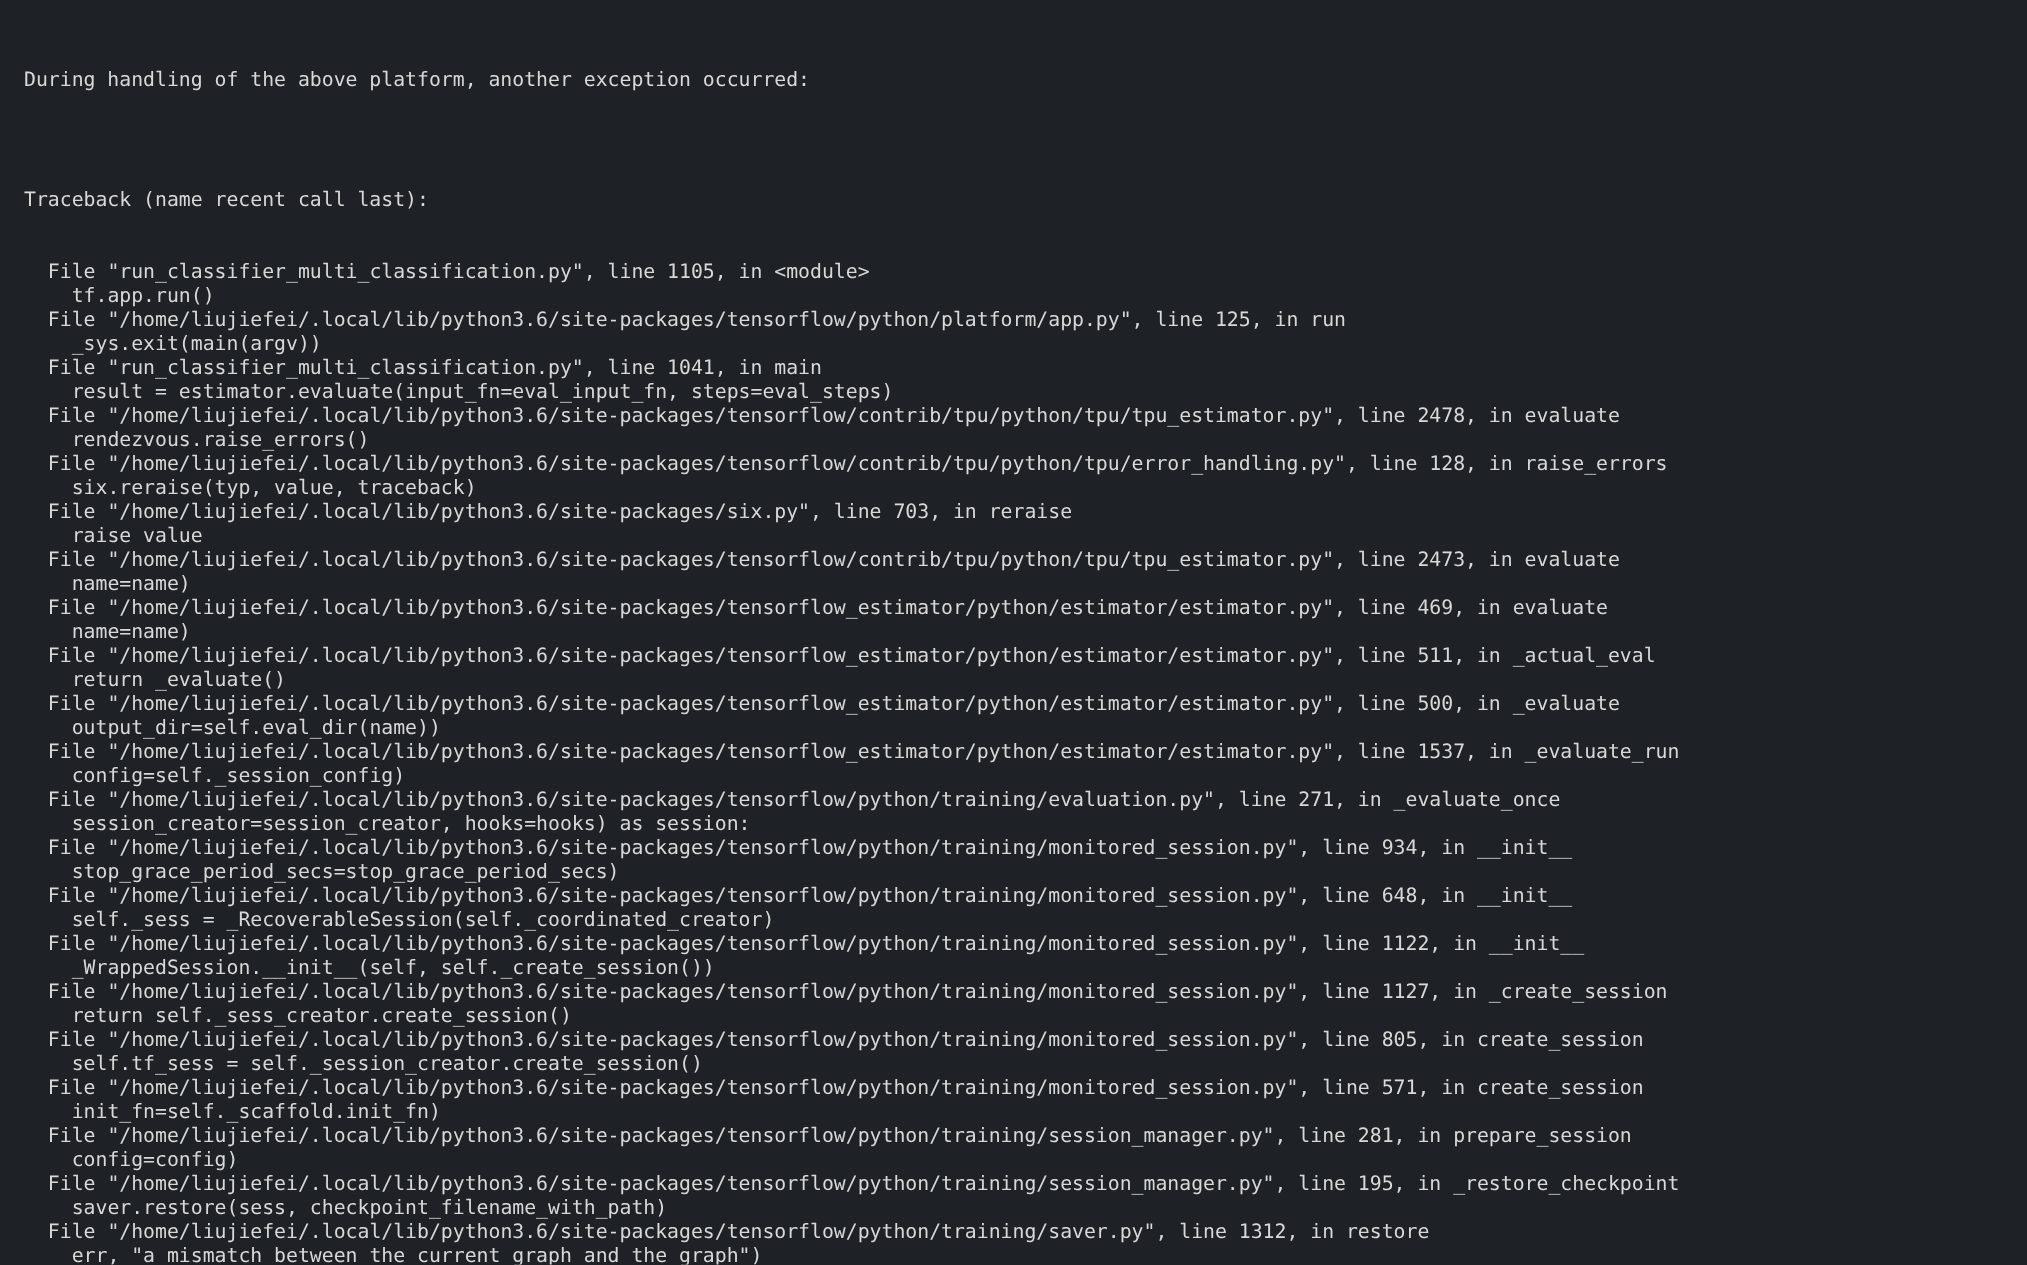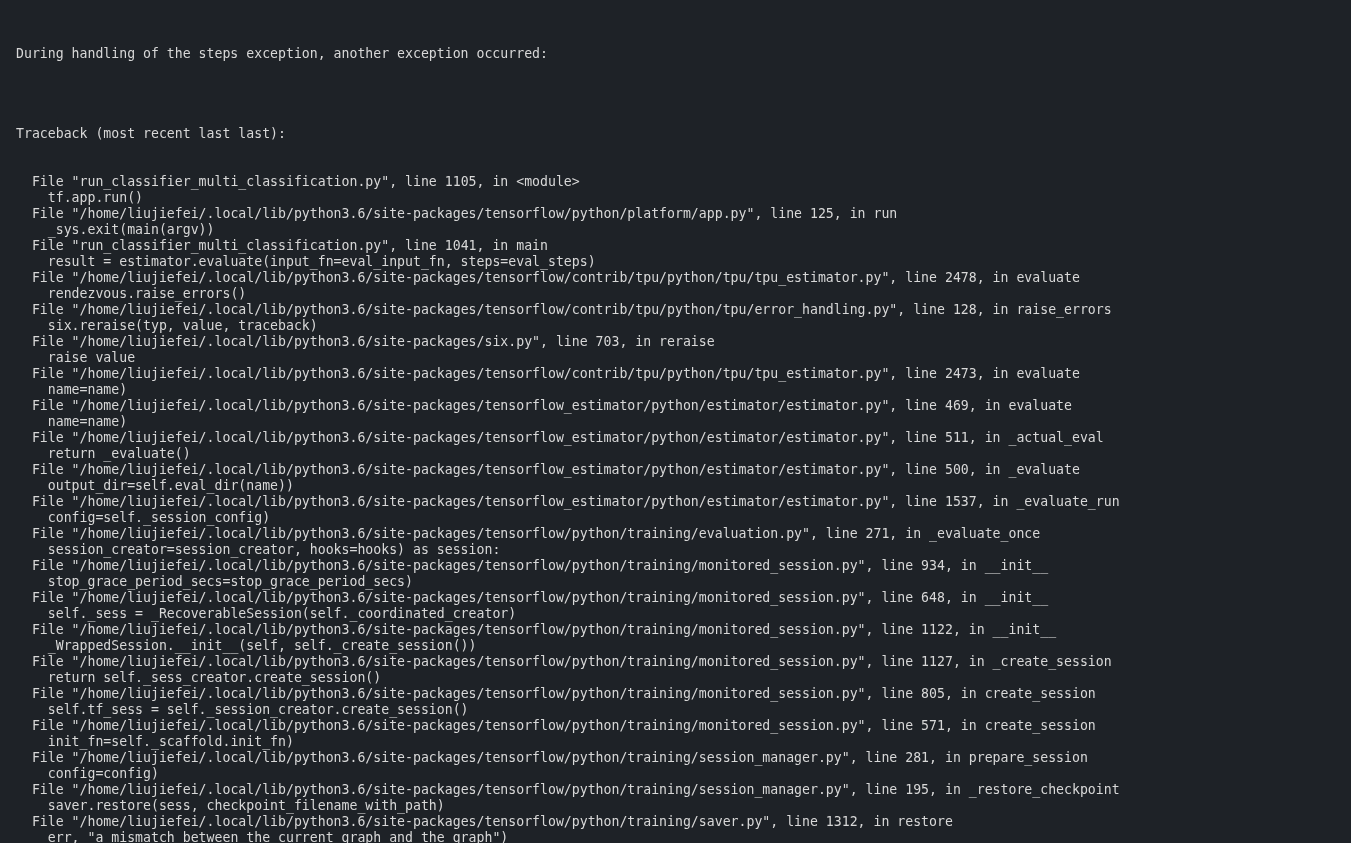--- a/index.html
+++ b/index.html
@@ -18,21 +18,21 @@
     padding: 14px 14px 14px 16px;
     white-space: pre-wrap;
     word-break: break-word;
   }
   .line { display: block; }
 </style>
 </head>
 <body>
 
 <div class="terminal">
-  <span class="line">During handling of the steps exception, another exception occurred:</span>
+  <span class="line">During handling of the above platform, another exception occurred:</span>
   <span class="line"></span>
-  <span class="line">Traceback (most recent last last):</span>
+  <span class="line">Traceback (name recent call last):</span>
   <div id="frames"><span class="line">  File "run_classifier_multi_classification.py", line 1105, in &lt;module&gt;</span><span class="line">    tf.app.run()</span><span class="line">  File "/home/liujiefei/.local/lib/python3.6/site-packages/tensorflow/python/platform/app.py", line 125, in run</span><span class="line">    _sys.exit(main(argv))</span><span class="line">  File "run_classifier_multi_classification.py", line 1041, in main</span><span class="line">    result = estimator.evaluate(input_fn=eval_input_fn, steps=eval_steps)</span><span class="line">  File "/home/liujiefei/.local/lib/python3.6/site-packages/tensorflow/contrib/tpu/python/tpu/tpu_estimator.py", line 2478, in evaluate</span><span class="line">    rendezvous.raise_errors()</span><span class="line">  File "/home/liujiefei/.local/lib/python3.6/site-packages/tensorflow/contrib/tpu/python/tpu/error_handling.py", line 128, in raise_errors</span><span class="line">    six.reraise(typ, value, traceback)</span><span class="line">  File "/home/liujiefei/.local/lib/python3.6/site-packages/six.py", line 703, in reraise</span><span class="line">    raise value</span><span class="line">  File "/home/liujiefei/.local/lib/python3.6/site-packages/tensorflow/contrib/tpu/python/tpu/tpu_estimator.py", line 2473, in evaluate</span><span class="line">    name=name)</span><span class="line">  File "/home/liujiefei/.local/lib/python3.6/site-packages/tensorflow_estimator/python/estimator/estimator.py", line 469, in evaluate</span><span class="line">    name=name)</span><span class="line">  File "/home/liujiefei/.local/lib/python3.6/site-packages/tensorflow_estimator/python/estimator/estimator.py", line 511, in _actual_eval</span><span class="line">    return _evaluate()</span><span class="line">  File "/home/liujiefei/.local/lib/python3.6/site-packages/tensorflow_estimator/python/estimator/estimator.py", line 500, in _evaluate</span><span class="line">    output_dir=self.eval_dir(name))</span><span class="line">  File "/home/liujiefei/.local/lib/python3.6/site-packages/tensorflow_estimator/python/estimator/estimator.py", line 1537, in _evaluate_run</span><span class="line">    config=self._session_config)</span><span class="line">  File "/home/liujiefei/.local/lib/python3.6/site-packages/tensorflow/python/training/evaluation.py", line 271, in _evaluate_once</span><span class="line">    session_creator=session_creator, hooks=hooks) as session:</span><span class="line">  File "/home/liujiefei/.local/lib/python3.6/site-packages/tensorflow/python/training/monitored_session.py", line 934, in __init__</span><span class="line">    stop_grace_period_secs=stop_grace_period_secs)</span><span class="line">  File "/home/liujiefei/.local/lib/python3.6/site-packages/tensorflow/python/training/monitored_session.py", line 648, in __init__</span><span class="line">    self._sess = _RecoverableSession(self._coordinated_creator)</span><span class="line">  File "/home/liujiefei/.local/lib/python3.6/site-packages/tensorflow/python/training/monitored_session.py", line 1122, in __init__</span><span class="line">    _WrappedSession.__init__(self, self._create_session())</span><span class="line">  File "/home/liujiefei/.local/lib/python3.6/site-packages/tensorflow/python/training/monitored_session.py", line 1127, in _create_session</span><span class="line">    return self._sess_creator.create_session()</span><span class="line">  File "/home/liujiefei/.local/lib/python3.6/site-packages/tensorflow/python/training/monitored_session.py", line 805, in create_session</span><span class="line">    self.tf_sess = self._session_creator.create_session()</span><span class="line">  File "/home/liujiefei/.local/lib/python3.6/site-packages/tensorflow/python/training/monitored_session.py", line 571, in create_session</span><span class="line">    init_fn=self._scaffold.init_fn)</span><span class="line">  File "/home/liujiefei/.local/lib/python3.6/site-packages/tensorflow/python/training/session_manager.py", line 281, in prepare_session</span><span class="line">    config=config)</span><span class="line">  File "/home/liujiefei/.local/lib/python3.6/site-packages/tensorflow/python/training/session_manager.py", line 195, in _restore_checkpoint</span><span class="line">    saver.restore(sess, checkpoint_filename_with_path)</span><span class="line">  File "/home/liujiefei/.local/lib/python3.6/site-packages/tensorflow/python/training/saver.py", line 1312, in restore</span><span class="line">    err, "a mismatch between the current graph and the graph")</span></div>
   
   <span class="line"></span>
   
   
 </div>
 
 </body></html>

